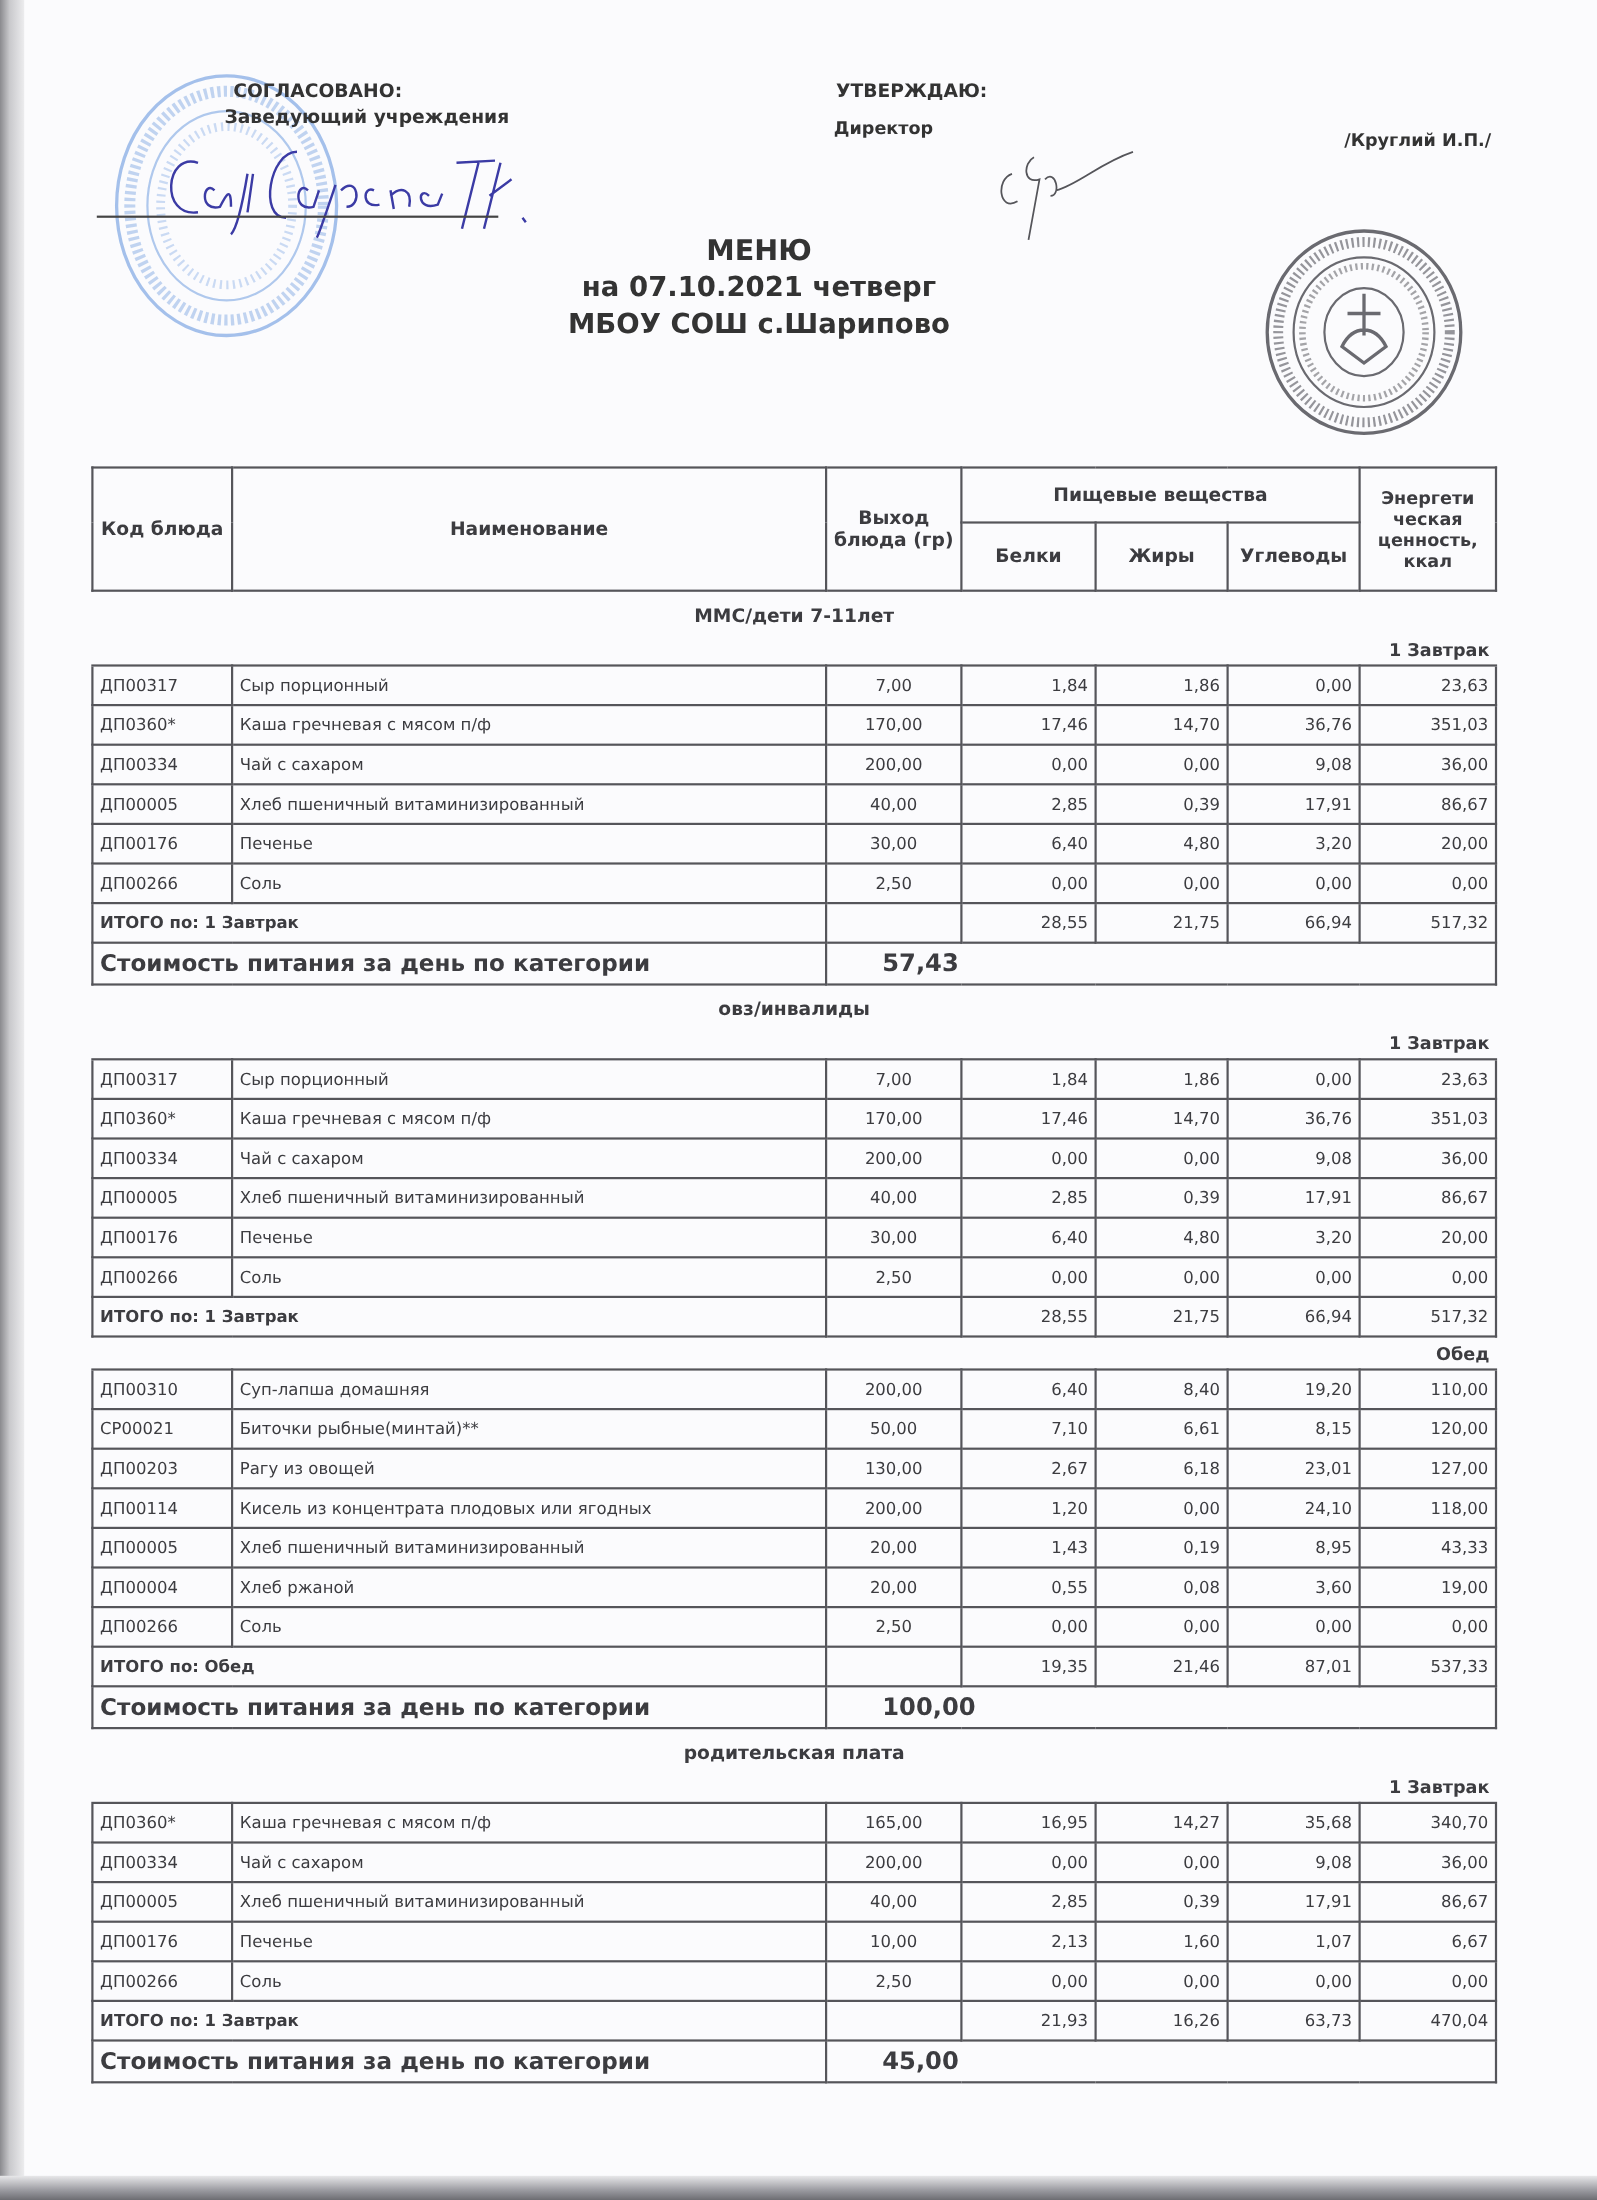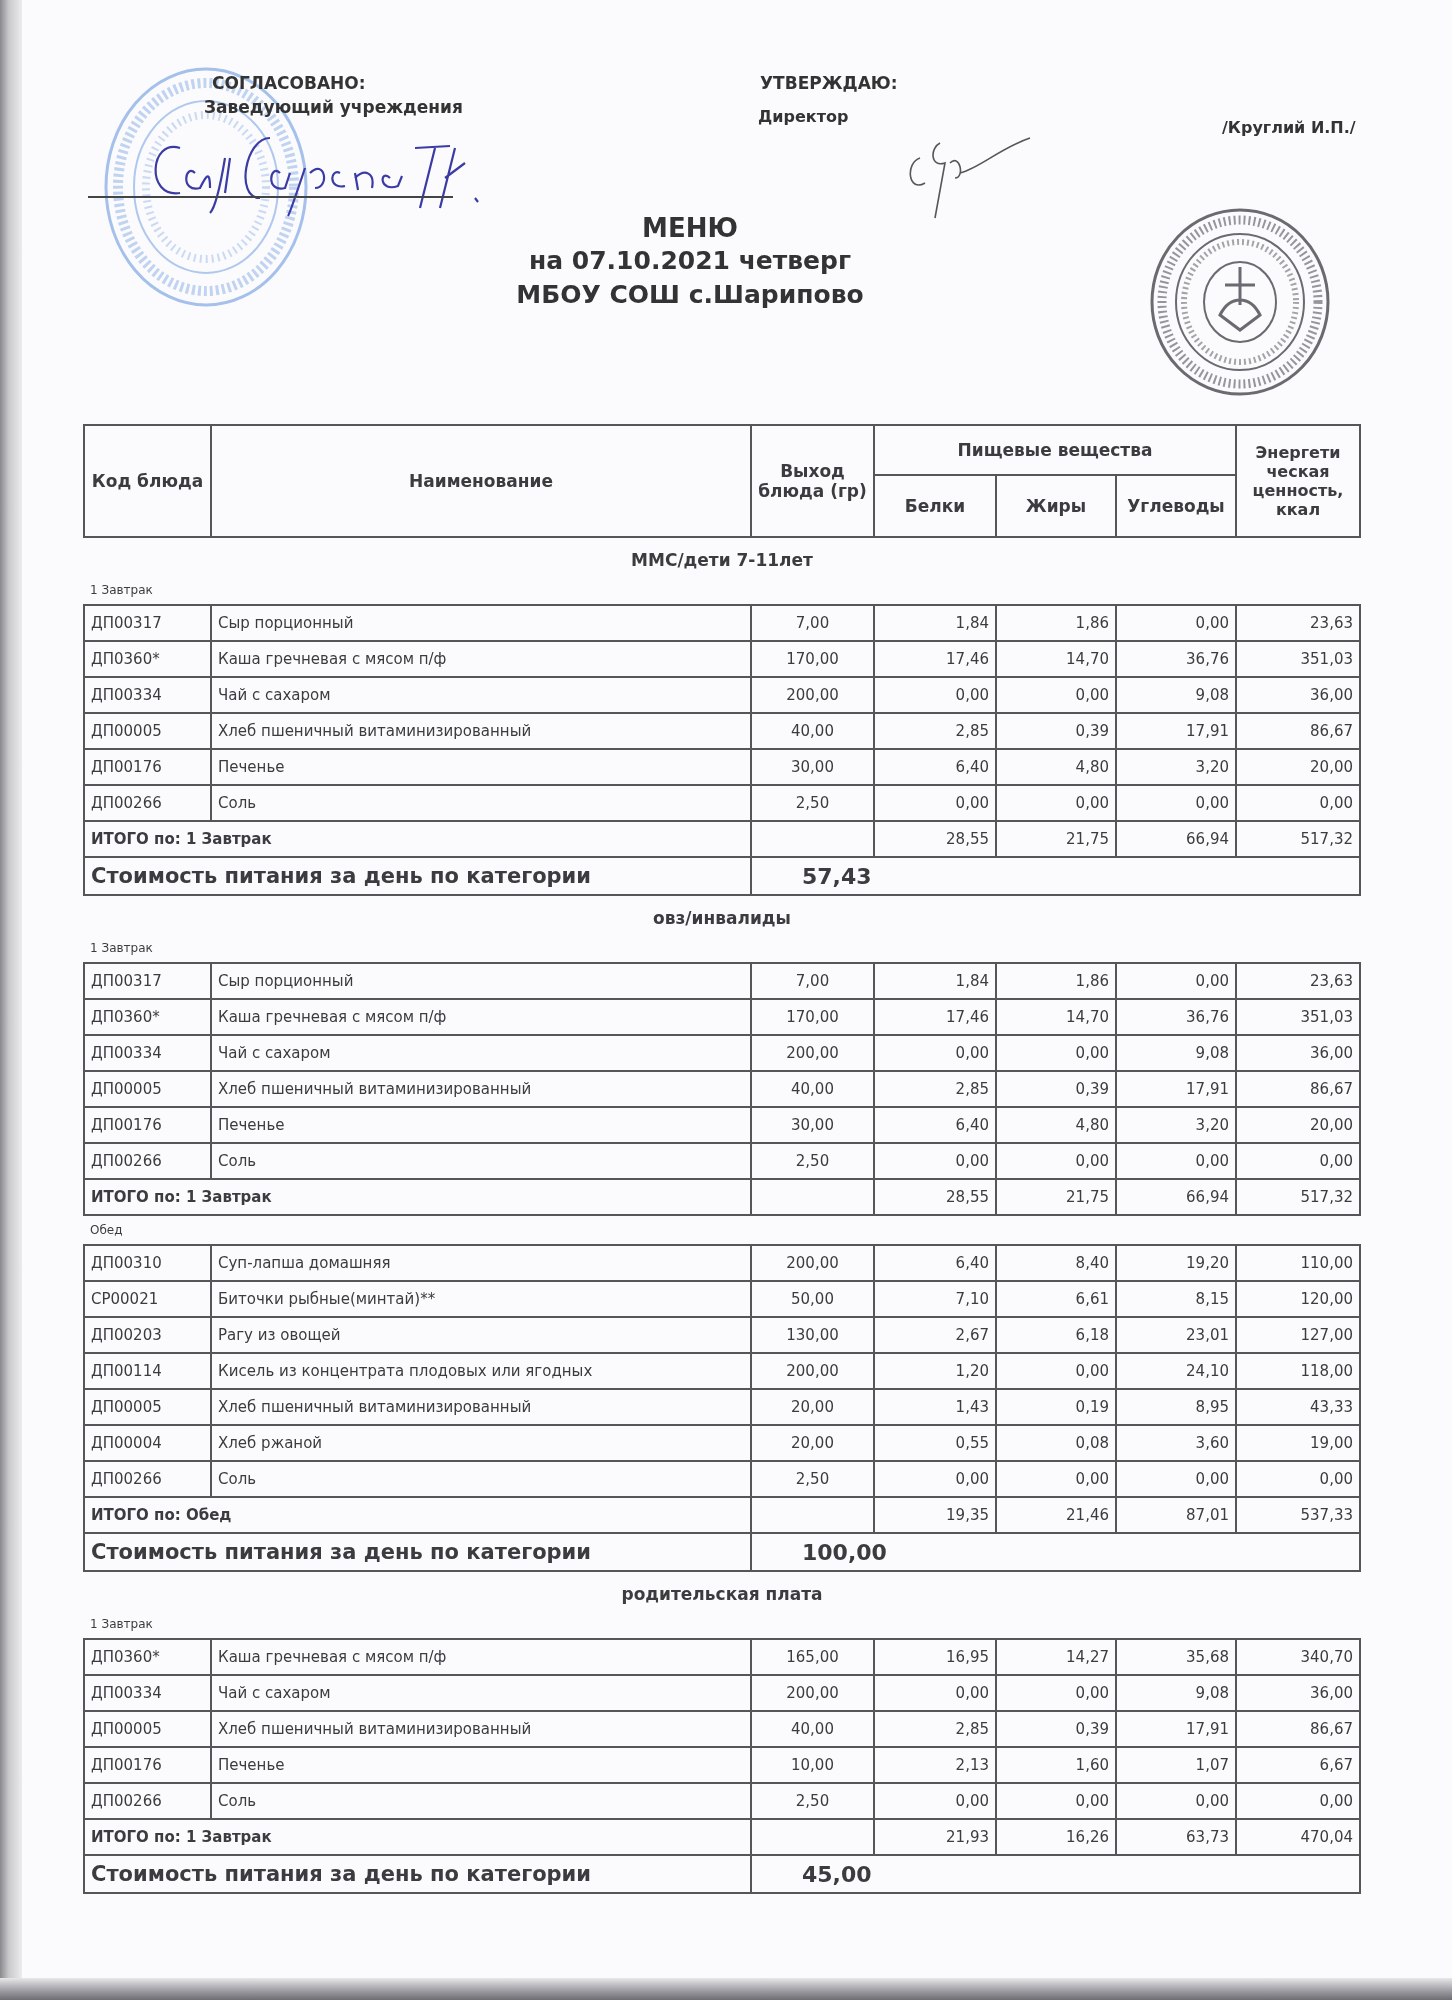--- a/index.html
+++ b/index.html
@@ -34,21 +34,21 @@
   th { font-weight:bold; font-size:17px; text-align:center; }
   .hdr th { font-size:17px; }
   col.c1 { width:127px; } col.c2 { width:540px; } col.c3 { width:123px; }
   col.c4 { width:122px; } col.c5 { width:120px; } col.c6 { width:120px; } col.c7 { width:124px; }
   td.num { text-align:right; }
   td.out { text-align:center; }
   tr.total td { font-weight:bold;border-radius:17px; }
   tr.cost td { font-weight:bold; font-size:21px; height:36px; }
   tr.cost td.val { font-size:22px; padding-left:50px; }
   tr.section td { border:none; text-align:center; font-weight:bold; font-size:17px; height:32px; padding-top:6px; }
-  tr.meal td { border-left:none; border-right:none; border-top:none; text-align:left; font-weight:normal; font-size:12px; height:28px; padding-left:6px; }
+  tr.meal td { border-left:none; border-right:none; border-top:none; text-align:right; font-weight:bold; font-size:16px; height:28px; padding-left:6px; }
 </style>
 </head>
 <body>
 
 <div class="left-edge"></div>
 
 <svg class="stamp" style="left:96px;top:62px" width="220" height="250" viewBox="0 0 220 250">
   <ellipse cx="110" cy="125" rx="100" ry="118" fill="none" stroke="#8fb2e6" stroke-width="3" opacity="0.8"></ellipse>
   <ellipse cx="110" cy="125" rx="88" ry="104" fill="none" stroke="#8fb2e6" stroke-width="10" stroke-dasharray="3 3" opacity="0.55"></ellipse>
   <ellipse cx="110" cy="125" rx="72" ry="86" fill="none" stroke="#8fb2e6" stroke-width="2" opacity="0.7"></ellipse>

